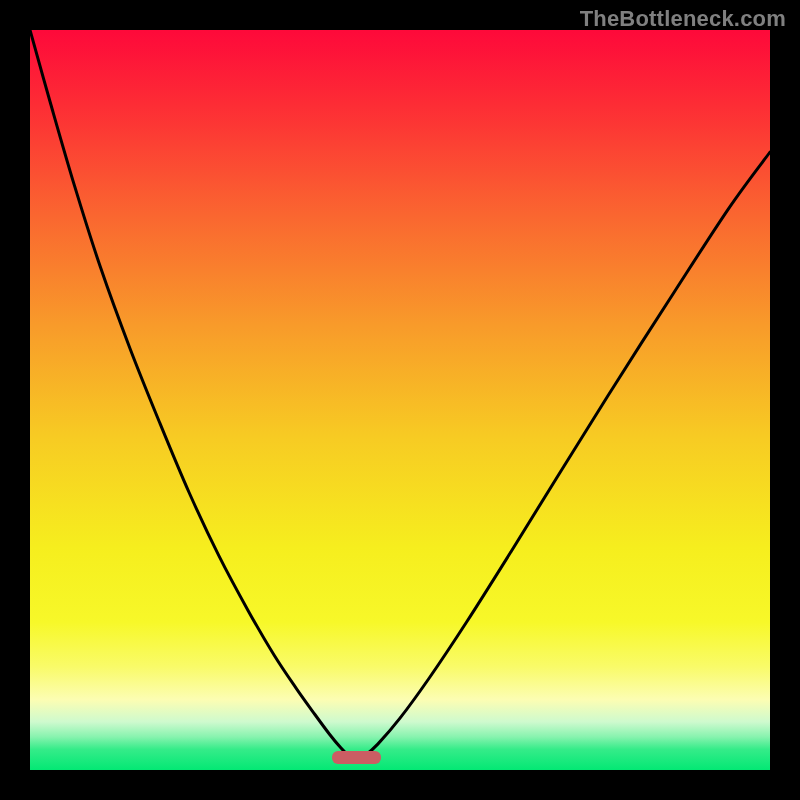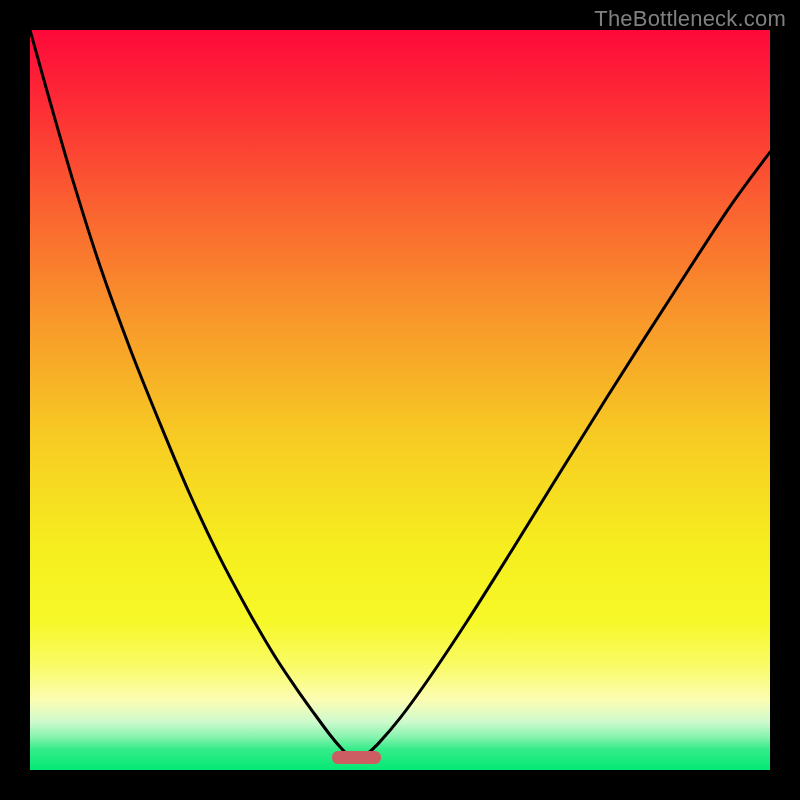--- a/index.html
+++ b/index.html
@@ -17,21 +17,21 @@
     height: 800px;
     background: #000;
   }
   .watermark {
     position: absolute;
     top: 6px;
     right: 14px;
     color: #808080;
     font-size: 22px;
     letter-spacing: 0.2px;
-    font-weight: 400;
+    font-weight: 700;
     z-index: 30;
   }
   .plot {
     position: absolute;
     left: 30px;
     top: 30px;
     width: 740px;
     height: 740px;
     overflow: hidden;
   }

